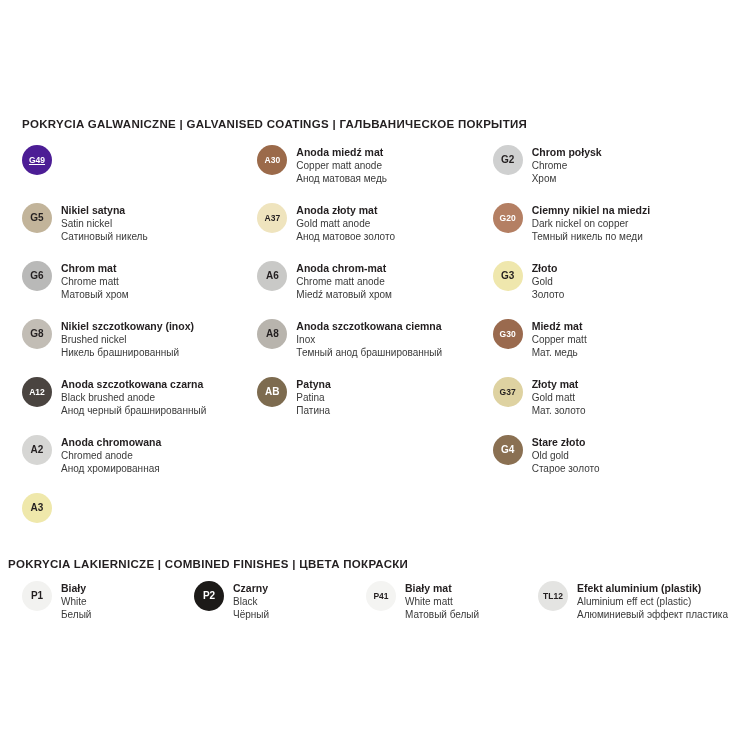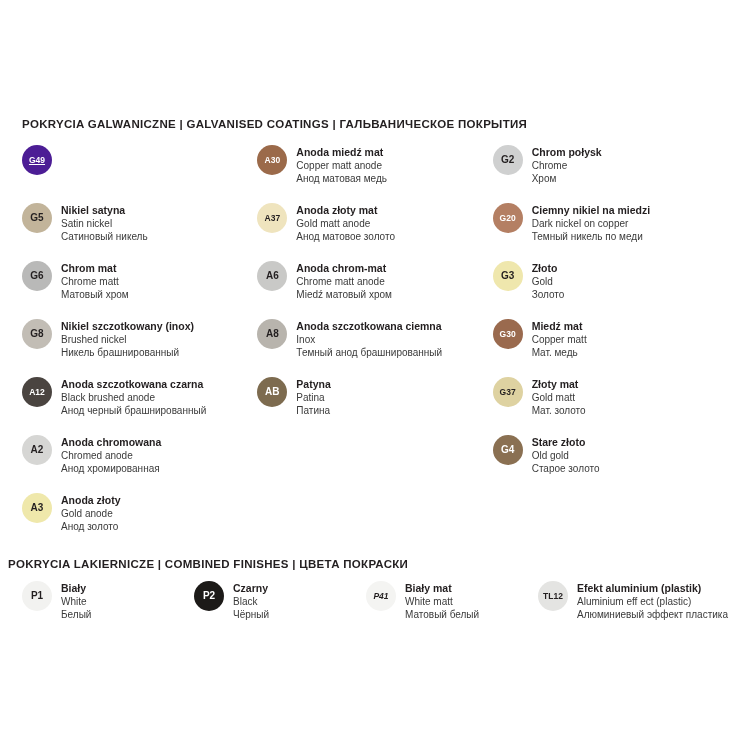--- a/index.html
+++ b/index.html
@@ -230,25 +230,20 @@
       <div class="item">
         <div class="swatch" style="background: rgb(138, 112, 82); color: rgb(255, 255, 255);">G4</div>
         <div class="labels">
           <div class="l1">Stare złoto</div>
           <div class="l2">Old gold</div>
           <div class="l3">Старое золото</div>
         </div>
       </div>
       <div class="item">
         <div class="swatch" style="background: rgb(239, 232, 171); color: rgb(35, 31, 32);">A3</div>
-        <div class="labels">
-          <div class="l1">Anoda złoty</div>
-          <div class="l2">Gold anode</div>
-          <div class="l3">Анод золото</div>
-        </div>
       </div>
       <div class="item"></div>
     </div>
 
   <div class="section-title" id="title-combined">POKRYCIA LAKIERNICZE | COMBINED FINISHES | ЦВЕТА ПОКРАСКИ</div>
 
   <div class="grid" id="grid-combined">
       <div class="item">
         <div class="swatch" style="background: rgb(242, 242, 240); color: rgb(35, 31, 32);">P1</div>
         <div class="labels">
@@ -259,21 +254,21 @@
       </div>
       <div class="item">
         <div class="swatch" style="background: rgb(28, 26, 24); color: rgb(255, 255, 255);">P2</div>
         <div class="labels">
           <div class="l1">Czarny</div>
           <div class="l2">Black</div>
           <div class="l3">Чёрный</div>
         </div>
       </div>
       <div class="item">
-        <div class="swatch small-code" style="background: rgb(244, 244, 242); color: rgb(35, 31, 32); font-style: italic;">P41</div>
+        <div class="swatch small-code" style="background: rgb(244, 244, 242); color: rgb(35, 31, 32);">P41</div>
         <div class="labels">
           <div class="l1">Biały mat</div>
           <div class="l2">White matt</div>
           <div class="l3">Матовый белый</div>
         </div>
       </div>
       <div class="item">
         <div class="swatch small-code" style="background: rgb(228, 228, 226); color: rgb(35, 31, 32);">TL12</div>
         <div class="labels">
           <div class="l1">Efekt aluminium (plastik)</div>

